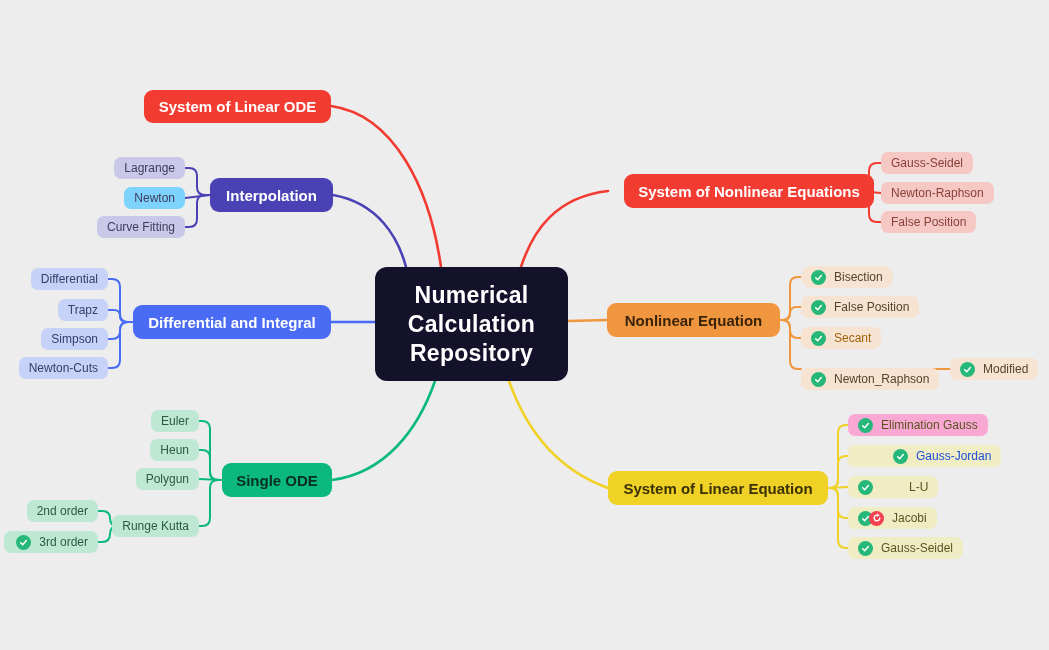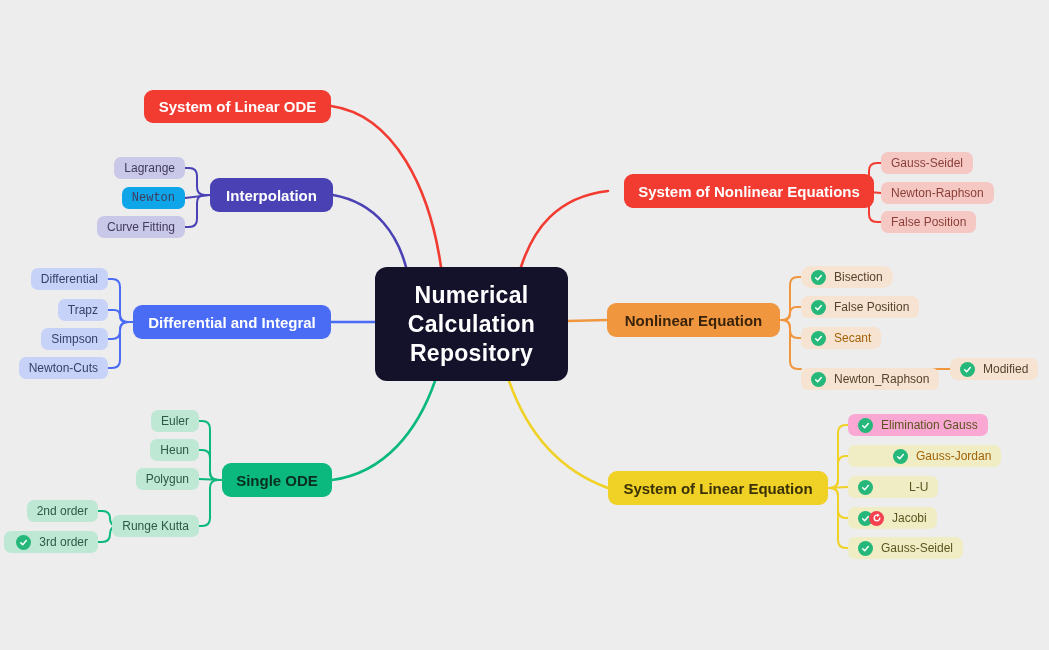--- a/index.html
+++ b/index.html
@@ -66,21 +66,21 @@
     </div>
   <div class="node l1" id="n-system-of-linear-ode" style="left: 144px; top: 90px; width: 187px; height: 33px; background: rgb(242, 59, 49); color: rgb(255, 255, 255);">
         <span>System of Linear ODE</span>
       </div>
       <div class="node l1" id="n-interpolation" style="left: 210px; top: 178px; width: 123px; height: 34px; background: rgb(74, 66, 180); color: rgb(255, 255, 255);">
         <span>Interpolation</span>
       </div>
       <div class="node l2" id="n-lagrange" style="top: 157px; right: 864px; background: rgb(201, 200, 233); color: rgb(65, 59, 92);">
         <span>Lagrange</span>
       </div>
-      <div class="node l2" id="n-newton" style="top: 187px; right: 864px; background: #0ea5e9; color: rgb(65, 59, 92); font-family: Liberation Mono, monospace;">
+      <div class="node l2" id="n-newton" style="top: 187px; right: 864px; background: #7dd3fc; color: rgb(65, 59, 92);">
         <span>Newton</span>
       </div>
       <div class="node l2" id="n-curve-fitting" style="top: 216px; right: 864px; background: rgb(201, 200, 233); color: rgb(65, 59, 92);">
         <span>Curve Fitting</span>
       </div>
       <div class="node l1" id="n-differential-and-integral" style="left: 133px; top: 305px; width: 198px; height: 34px; background: rgb(74, 108, 245); color: rgb(255, 255, 255);">
         <span>Differential and Integral</span>
       </div>
       <div class="node l2" id="n-differential" style="top: 268px; right: 941px; background: rgb(199, 210, 248); color: rgb(54, 64, 107);">
         <span>Differential</span>
@@ -179,21 +179,21 @@
         <span>System of Linear Equation</span>
       </div>
       <div class="node l2" id="n-elimination-gauss" style="top: 414px; left: 848px; background: #f9a8d4; color: rgb(92, 84, 32);">
         <span class="icon icon-check">
           <svg viewBox="0 0 16 16" width="9" height="9">
             <path d="M3 8.5 L6.5 12 L13 4.5" stroke="#fff" stroke-width="2.6" fill="none" stroke-linecap="round" stroke-linejoin="round"></path>
           </svg>
         </span>
         <span>Elimination Gauss</span>
       </div>
-      <div class="node l2" id="n-sle-gauss-jordan" style="top: 445px; left: 848px; background: rgb(240, 237, 196); color: #a16207; padding-left: 45px;">
+      <div class="node l2" id="n-sle-gauss-jordan" style="top: 445px; left: 848px; background: rgb(240, 237, 196); color: #1d4ed8; padding-left: 45px;">
         <span class="icon icon-check">
           <svg viewBox="0 0 16 16" width="9" height="9">
             <path d="M3 8.5 L6.5 12 L13 4.5" stroke="#fff" stroke-width="2.6" fill="none" stroke-linecap="round" stroke-linejoin="round"></path>
           </svg>
         </span>
         <span>Gauss-Jordan</span>
       </div>
       <div class="node l2" id="n-l-u" style="top: 476px; left: 848px; background: rgb(240, 237, 196); color: rgb(92, 84, 32); gap: 36px;">
         <span class="icon icon-check">
           <svg viewBox="0 0 16 16" width="9" height="9">

